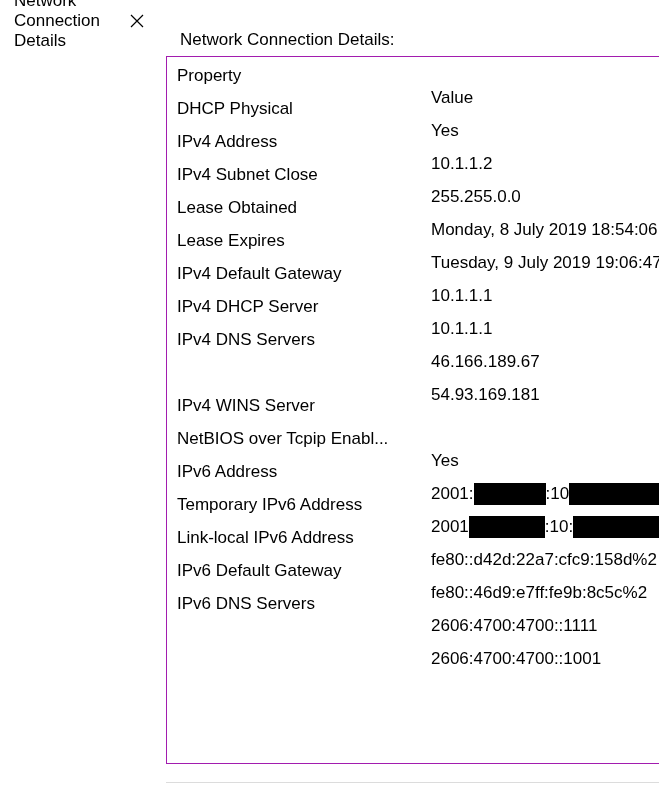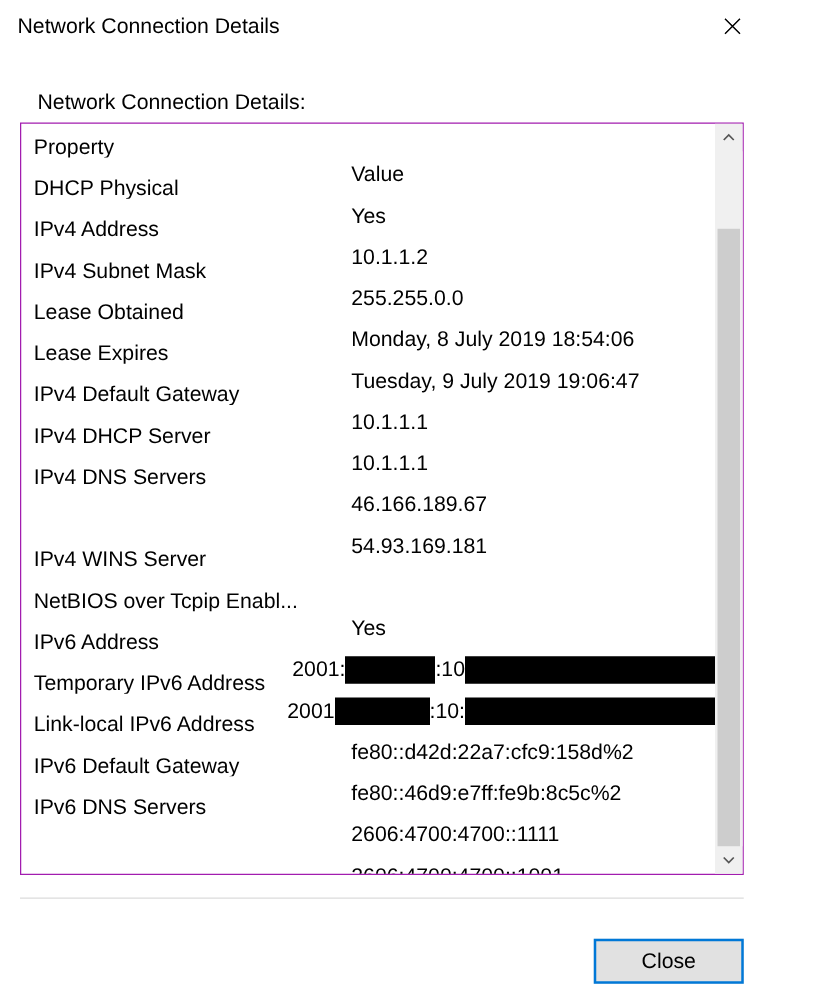--- a/index.html
+++ b/index.html
@@ -6,21 +6,21 @@
   html, body {
     margin: 0; padding: 0;
     width: 659px; height: 799px;
     font-family: "Segoe UI", Tahoma, Arial, sans-serif;
     background: #fff;
     color: #000;
     overflow: hidden;
   }
   .window {
     width: 611px; height: 799px;
-    display: flex; flex-direction: column;
+    display: flex; flex-direction: row;
     position: relative;
   }
   .titlebar {
     height: 42px;
     display: flex; align-items: center;
     padding-left: 14px;
     font-size: 17px;
   }
   .titlebar .spacer { flex: 1; }
   .close-x {
@@ -137,21 +137,21 @@
 
         <div class="row">
           <div class="col-prop">DHCP Physical</div>
           <div class="col-val">Yes</div>
         </div>
         <div class="row">
           <div class="col-prop">IPv4 Address</div>
           <div class="col-val">10.1.1.2</div>
         </div>
         <div class="row">
-          <div class="col-prop">IPv4 Subnet Mask</div>
+          <div class="col-prop">IPv4 Subnet Close</div>
           <div class="col-val">255.255.0.0</div>
         </div>
         <div class="row">
           <div class="col-prop">Lease Obtained</div>
           <div class="col-val">Monday, 8 July 2019 18:54:06</div>
         </div>
         <div class="row">
           <div class="col-prop">Lease Expires</div>
           <div class="col-val">Tuesday, 9 July 2019 19:06:47</div>
         </div>

